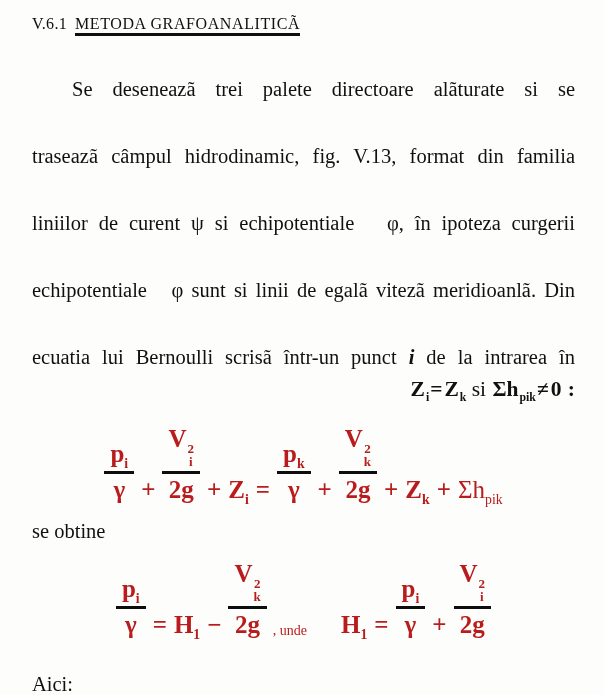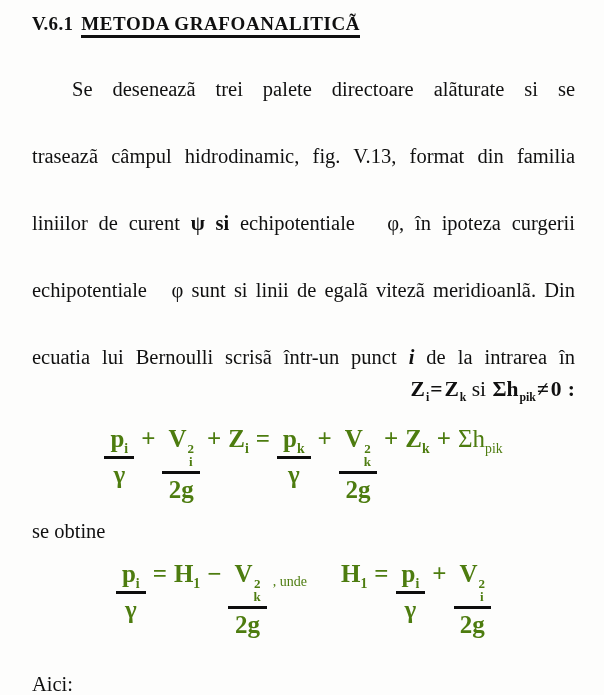--- a/index.html
+++ b/index.html
@@ -7,40 +7,40 @@
     position:relative;
     width:604px;height:695px;
     box-sizing:border-box;
     background:#fdfdfc;
     color:#101010;
     font-family:"Liberation Serif","DejaVu Serif",serif;
     padding:10px 29px 0 32px;
     overflow:hidden;
   }
   
-  .heading{font-size:19px;font-weight:bold;line-height:28px;white-space:nowrap;letter-spacing:0.3px;}
+  .heading{font-size:16px;font-weight:normal;line-height:28px;white-space:nowrap;letter-spacing:0.3px;}
   .hnum{margin-right:8px;}
   .htitle{border-bottom:3px solid #101010;padding-bottom:1px;letter-spacing:0.6px;}
   
   .para{margin-top:20px;font-size:20.5px;}
   .jline{
     text-align:justify;text-align-last:justify;
     line-height:31px;height:31px;overflow:hidden;white-space:normal;margin-top:36px;
   }
   .jline.indent{text-indent:40px;}
-  .b{font-weight:bold;}
+  .b{font-weight:normal;}
   .bi{font-weight:bold;font-style:italic;}
   sub{font-size:0.55em;line-height:0;}
   sub.b{font-weight:bold;}
   
   .cond{margin-top:2px;text-align:right;font-size:21.5px;font-weight:bold;line-height:28px;height:28px;}
   .cond .normal{font-weight:normal;}
   .cond .tok{margin:0 1px;}
   
-  .equation{display:flex;justify-content:center;align-items:flex-start;font-weight:bold;color:#4d7c0f;}
+  .equation{display:flex;justify-content:center;align-items:flex-end;font-weight:bold;color:#b91c1c;}
   .eq1{font-size:25px;margin-top:22px;}
   .eq2{font-size:25px;margin-top:16px;}
   .eq3{font-size:25px;margin-top:8px;gap:20px;}
   .frac{display:inline-flex;flex-direction:column;text-align:center;}
   .fnum{padding:0 6px 3px;white-space:nowrap;}
   .fden{border-top:3px solid #0d0d0d;padding:2px 6px 0;white-space:nowrap;}
   .op{margin:0 7px;}
   .term{white-space:nowrap;}
   .ss{display:inline-flex;flex-direction:column;align-items:center;font-size:0.52em;line-height:1;vertical-align:-0.45em;margin-left:1px;}
   .ss .ssup,.ss .ssub{display:block;}

